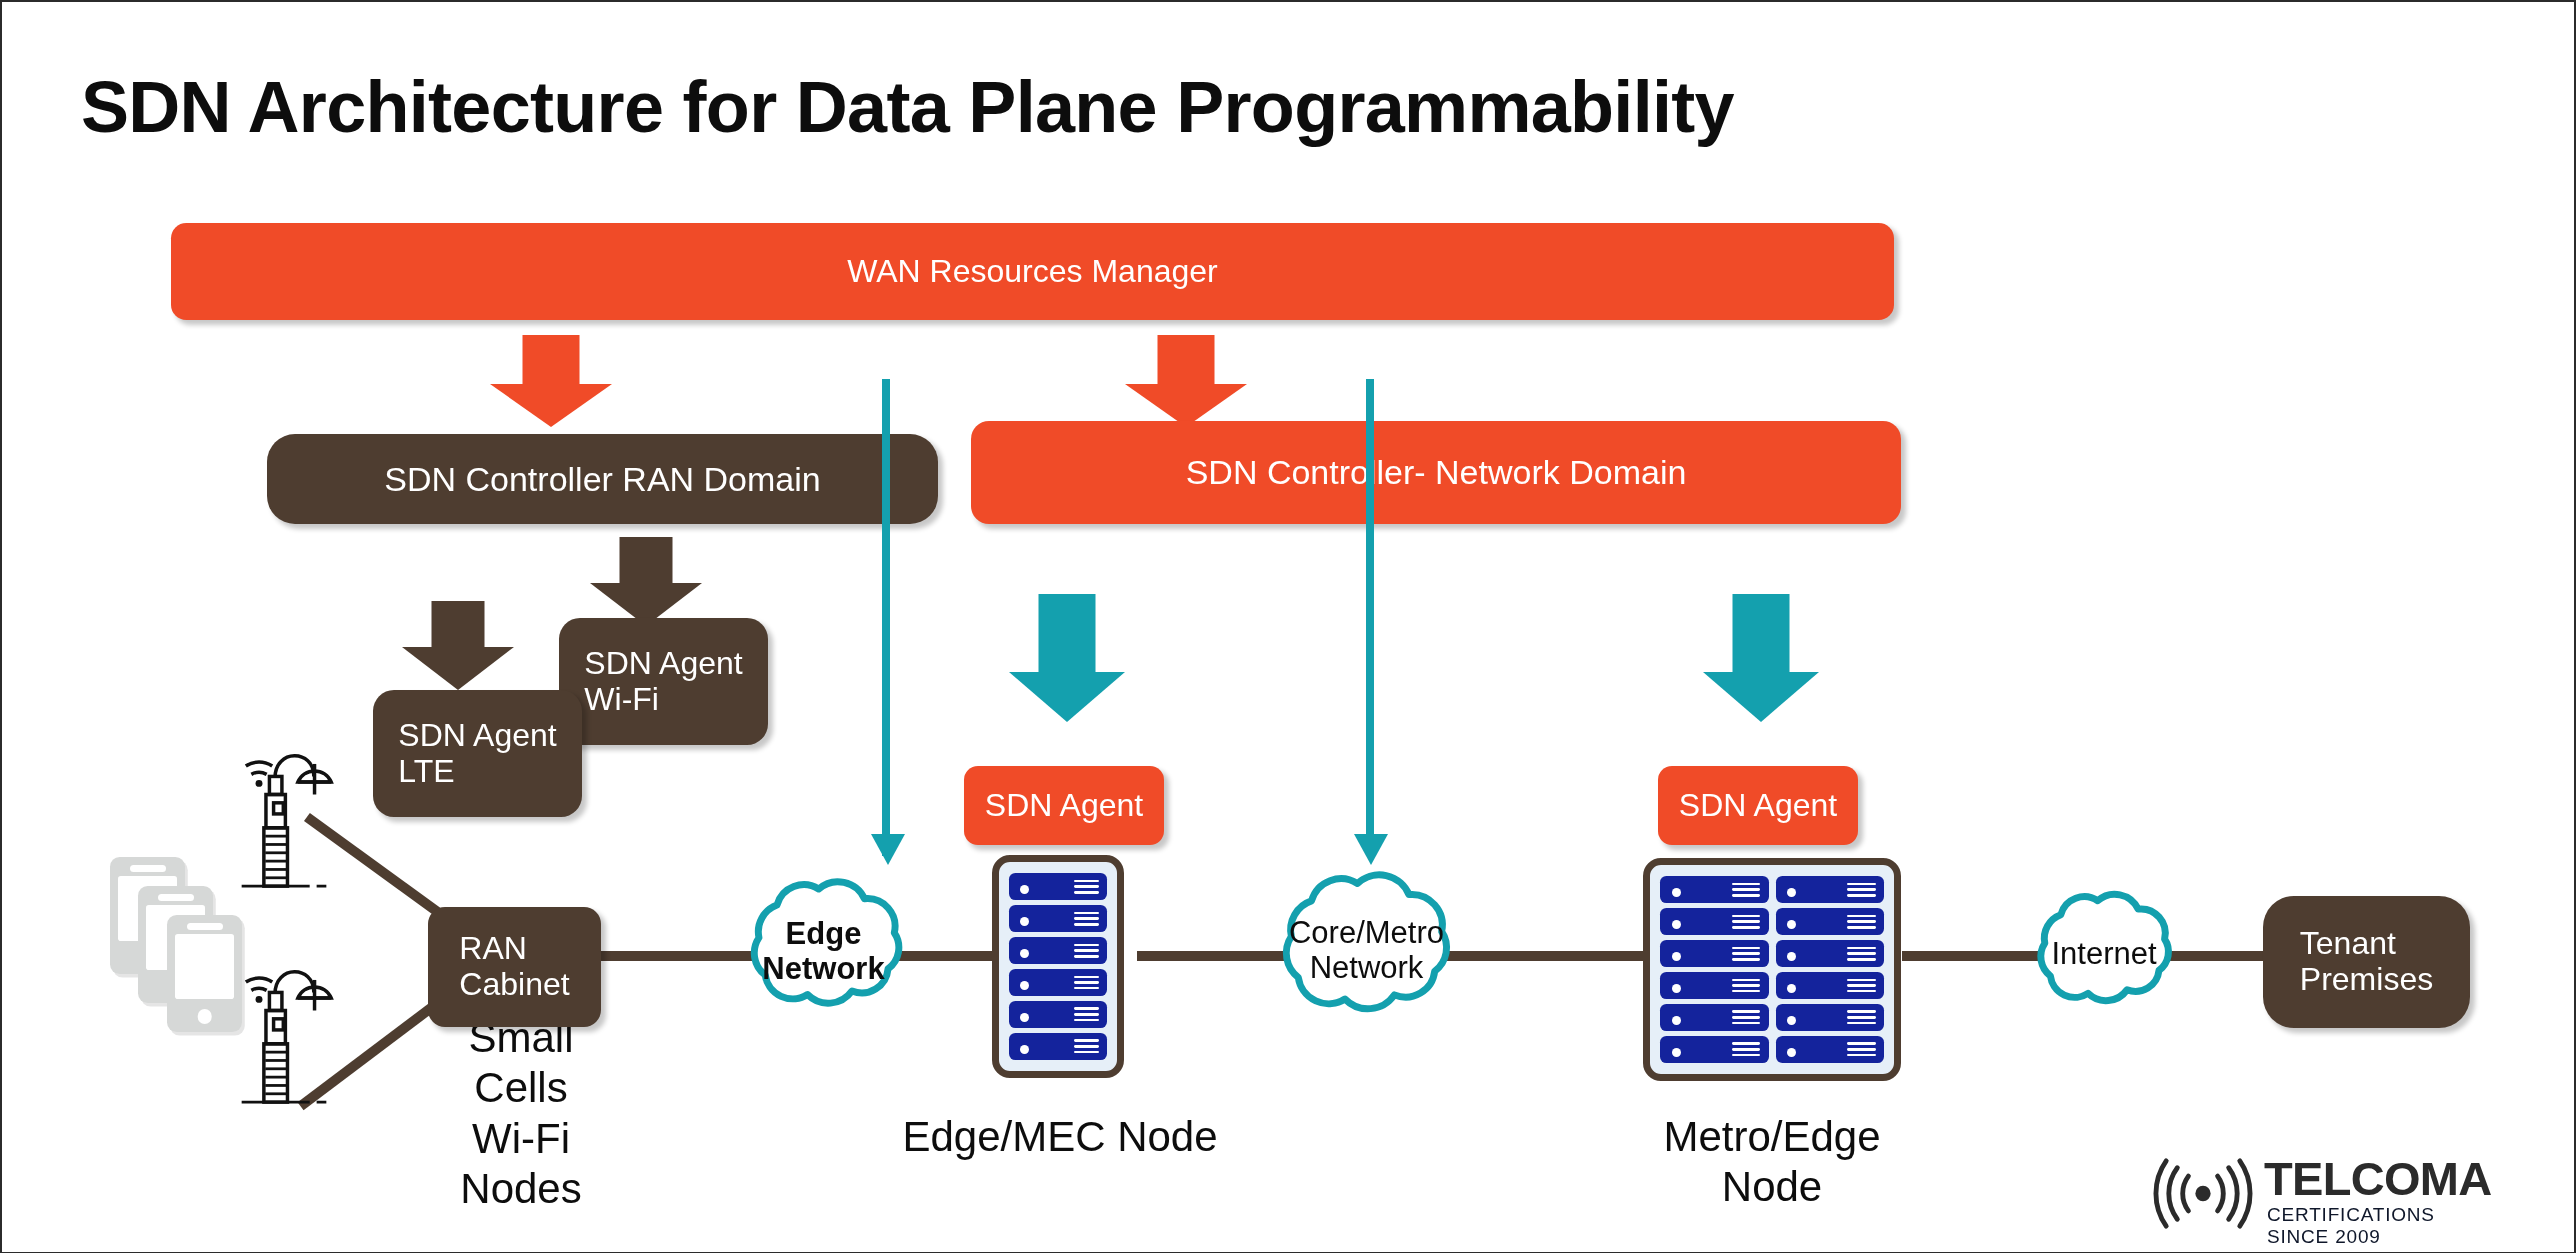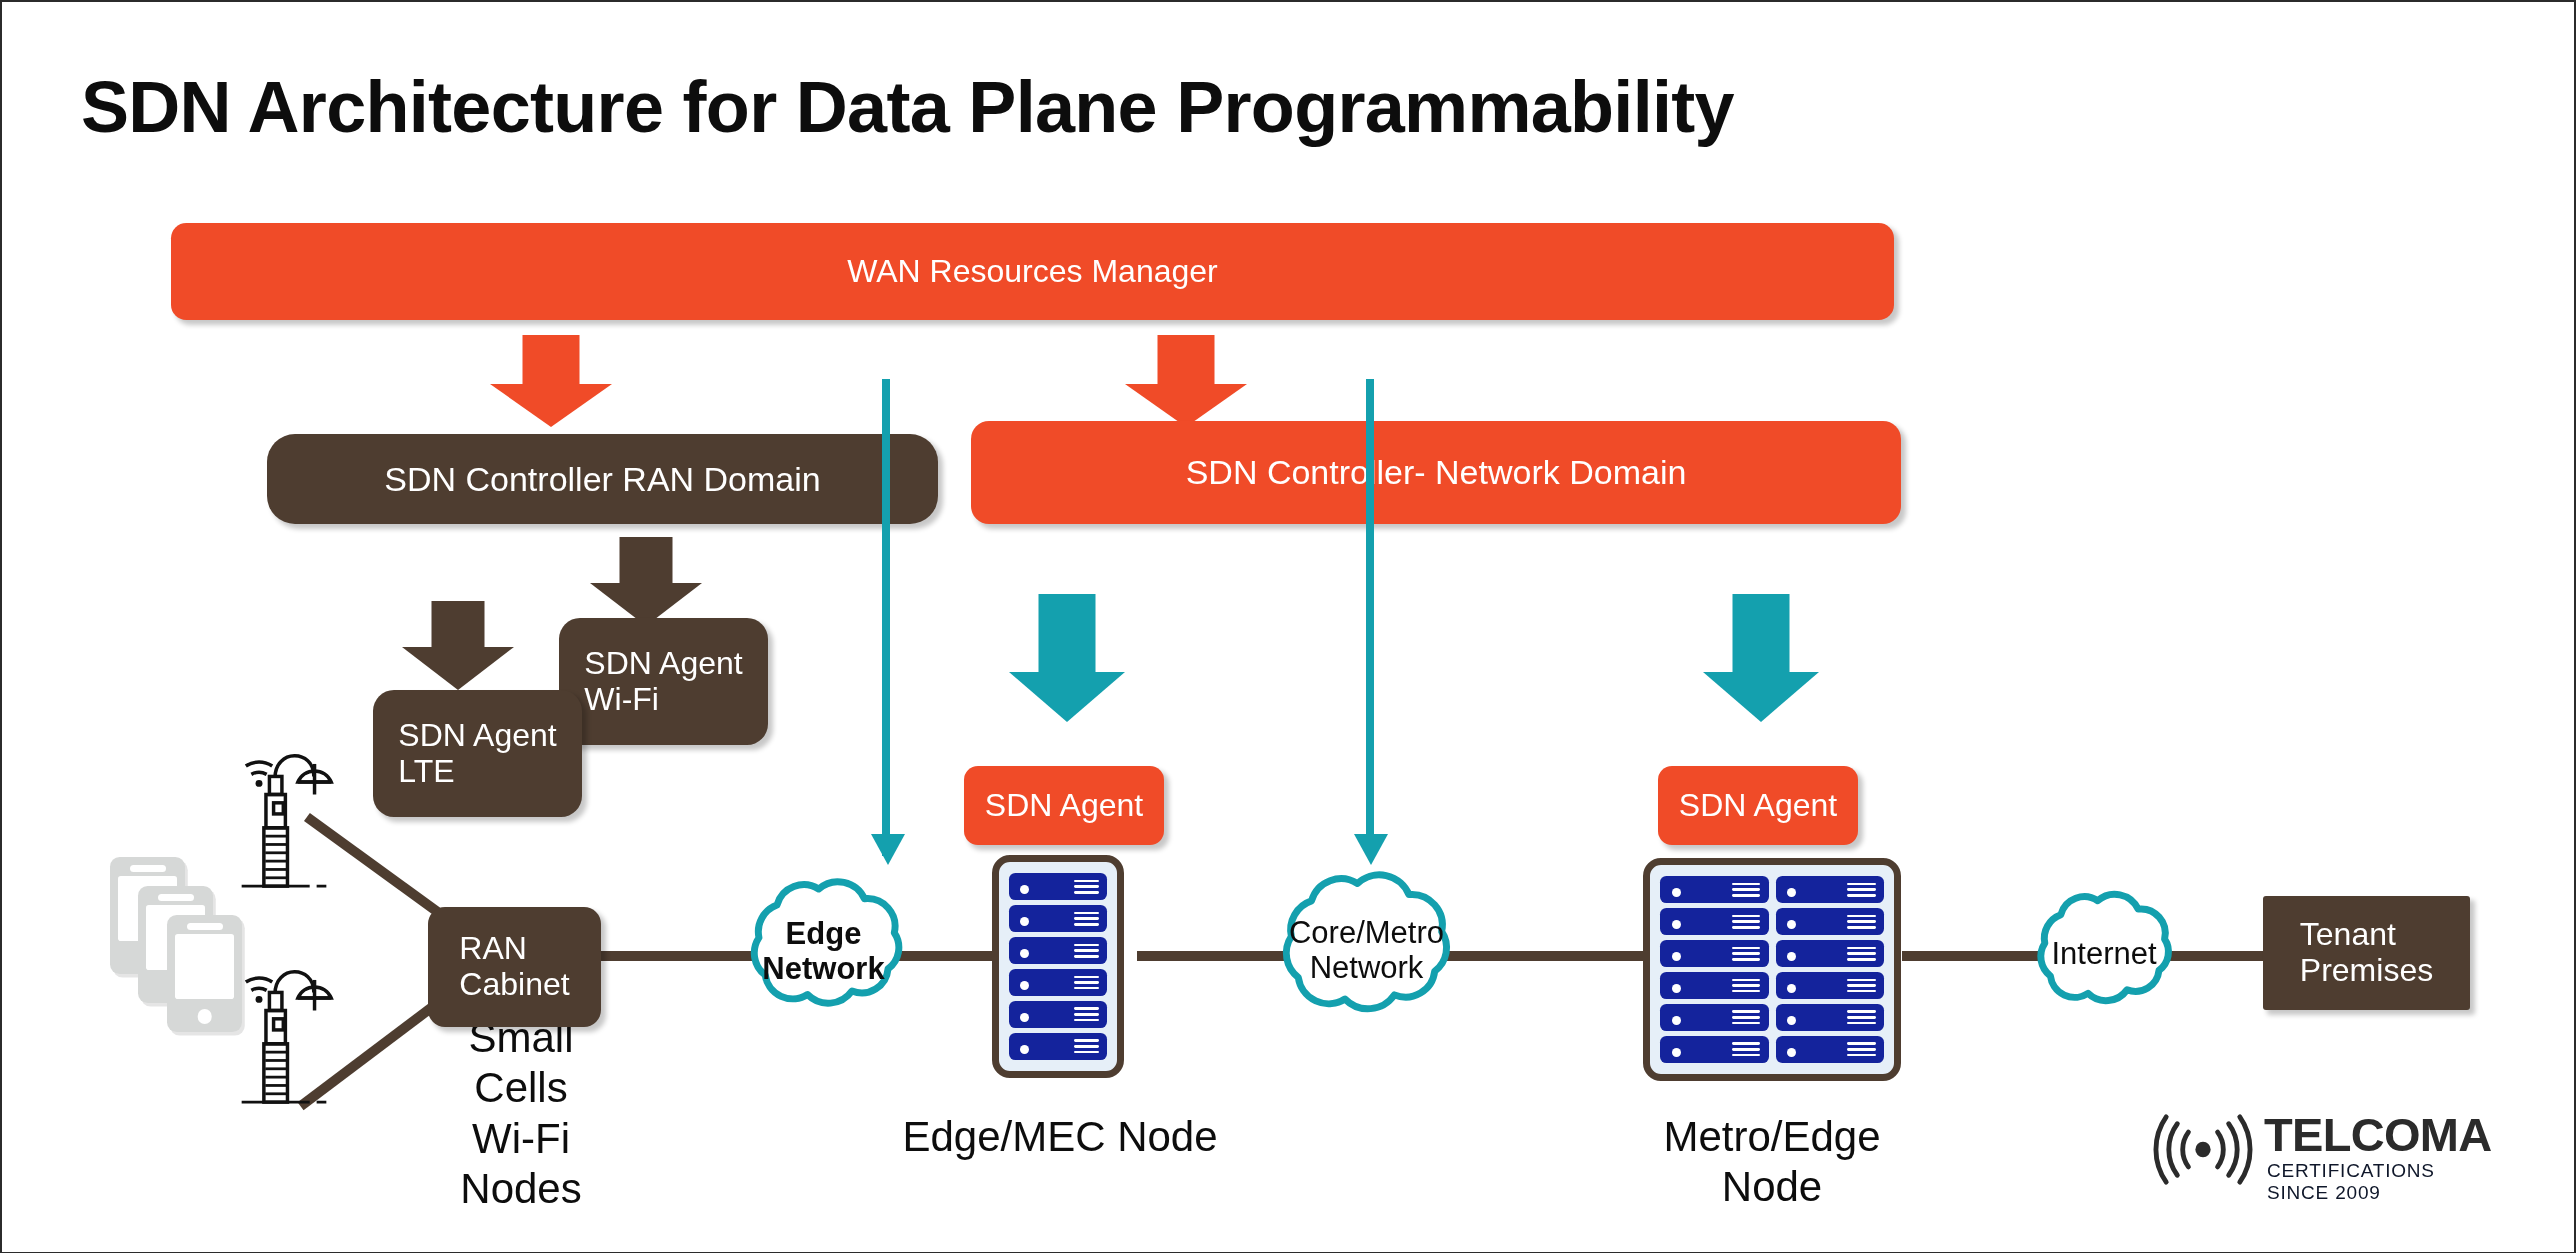--- a/index.html
+++ b/index.html
@@ -45,21 +45,21 @@
   .box.orange{background:#F04B28;}
   .box.brown{background:#4E3D30;}
 
   #wan-bar{left:169px; top:221px; width:1723px; height:97px; font-size:32px; border-radius:15.3px;}
   #ctrl-ran{left:265px; top:432px; width:671px; height:90px; font-size:34px; border-radius:28px;}
   #ctrl-net{left:969px; top:419px; width:930px; height:103px; font-size:34px; border-radius:18px;}
 
   #agent-wifi{left:557px; top:616px; width:209px; height:127px; font-size:32px; border-radius:21px;}
   #agent-lte{left:371px; top:688px; width:209px; height:127px; font-size:32px; border-radius:21px; z-index:4;}
   #ran-cabinet{left:426px; top:905px; width:173px; height:120px; font-size:32px; border-radius:17px; z-index:6;}
-  #tenant{left:2261px; top:894px; width:207px; height:114px; font-size:32px; border-radius:3px; z-index:6;}
+  #tenant{left:2261px; top:894px; width:207px; height:132px; font-size:32px; border-radius:31px; z-index:6;}
 
   #sdn-agent-1{left:962px; top:764px; width:200px; height:79px; font-size:32px; border-radius:14px; z-index:7;}
   #sdn-agent-2{left:1656px; top:764px; width:200px; height:79px; font-size:32px; border-radius:14px; z-index:7;}
 
   
   .arrow{position:absolute;}
   .arrow .shaft{position:absolute; left:50%; transform:translateX(-50%); top:0;}
   .arrow .head{position:absolute; left:50%; transform:translateX(-50%); width:0; height:0;}
 
   
@@ -181,21 +181,21 @@
   }
   .phone .hm{
     position:absolute; left:50%; transform:translateX(-50%); bottom:8.4px;
     width:14.6px;height:14.6px;border-radius:50%;background:#ffffff;
   }
 
   
   .tower{position:absolute; width:118px; height:157px; z-index:3;}
 
   
-  #logo{position:absolute; left:2142px; top:1108px; width:348px; height:82px; z-index:8;}
+  #logo{position:absolute; left:2142px; top:1152px; width:348px; height:82px; z-index:8;}
   #logo .wordmark{
     position:absolute; left:120px; top:-2.8px;
     font-size:47px; font-weight:700; letter-spacing:-0.7px; color:#2b2b2b;
   }
   #logo .tagline{
     position:absolute; left:123px; top:50px;
     font-size:19px; letter-spacing:0.8px; color:#0f172a;
   }
 </style>
 </head>

